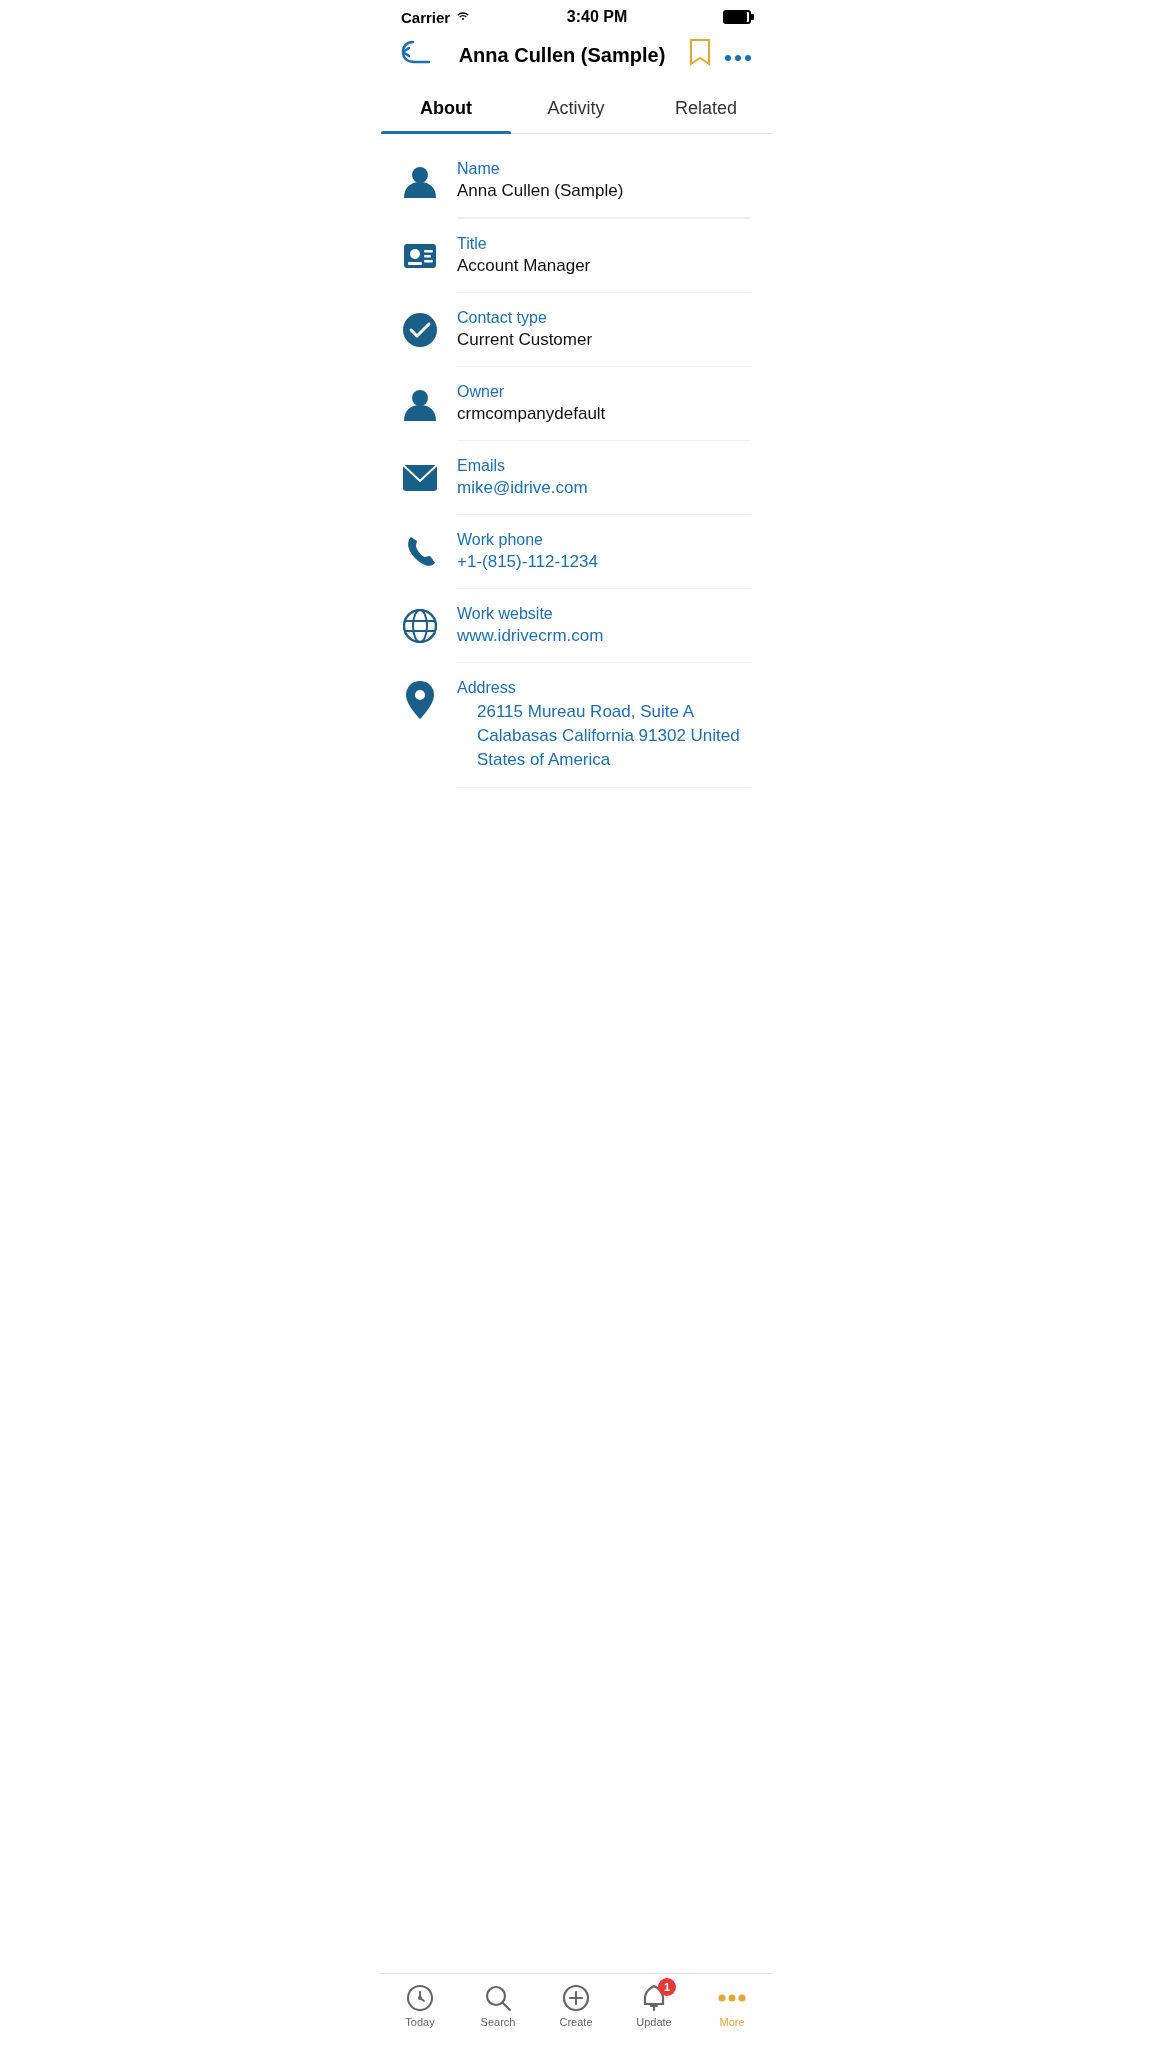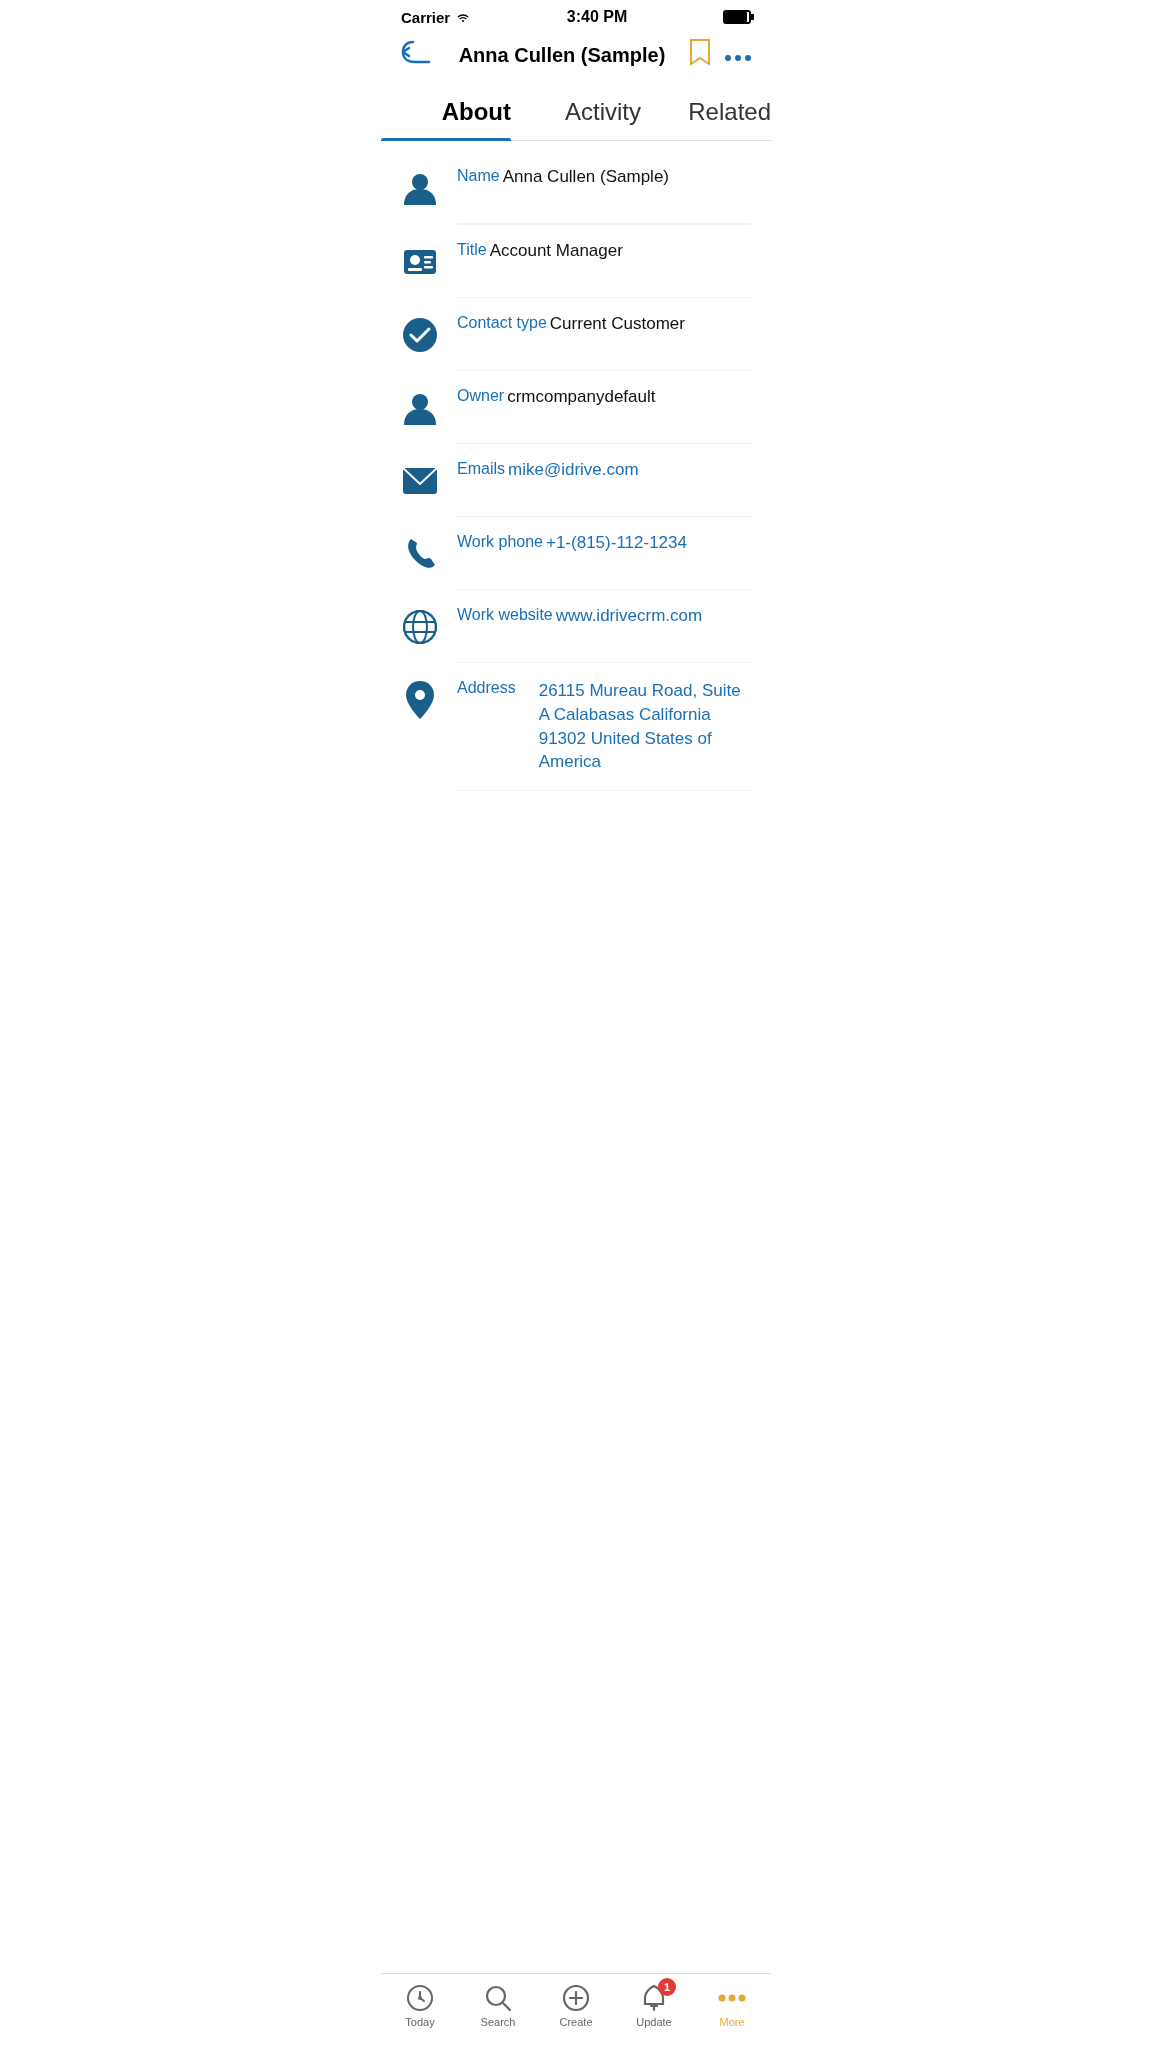--- a/index.html
+++ b/index.html
@@ -18,21 +18,20 @@
     .status-bar {
       display: flex;
       justify-content: space-between;
       align-items: center;
       padding: 8px 20px 4px;
       font-size: 15px;
       font-weight: 600;
     }
     .status-carrier {
       display: flex;
-      align-items: center;
       gap: 5px;
     }
     .wifi-icon {
       width: 16px;
       height: 12px;
     }
     .battery-icon {
       width: 28px;
       height: 14px;
       border: 2px solid #000;
@@ -85,23 +84,23 @@
       letter-spacing: 2px;
     }
 
     
     .tabs {
       display: flex;
       border-bottom: 1px solid #e0e0e0;
     }
     .tab {
       flex: 1;
-      text-align: right;
+      text-align: center;
       padding: 14px 0;
-      font-size: 24px;
+      font-size: 18px;
       color: #333;
       cursor: pointer;
       position: relative;
     }
     .tab.active {
       font-weight: 600;
       color: #000;
     }
     .tab.active::after {
       content: '';
@@ -132,20 +131,21 @@
       align-items: center;
       justify-content: center;
       flex-shrink: 0;
       margin-top: 2px;
     }
     .field-icon svg {
       fill: #1a5f8a;
     }
     .field-content {
       display: flex;
+      flex-direction: column;
       gap: 3px;
     }
     .field-label {
       font-size: 16px;
       color: #1a6fb5;
       font-weight: 400;
     }
     .field-value {
       font-size: 17px;
       color: #111;

